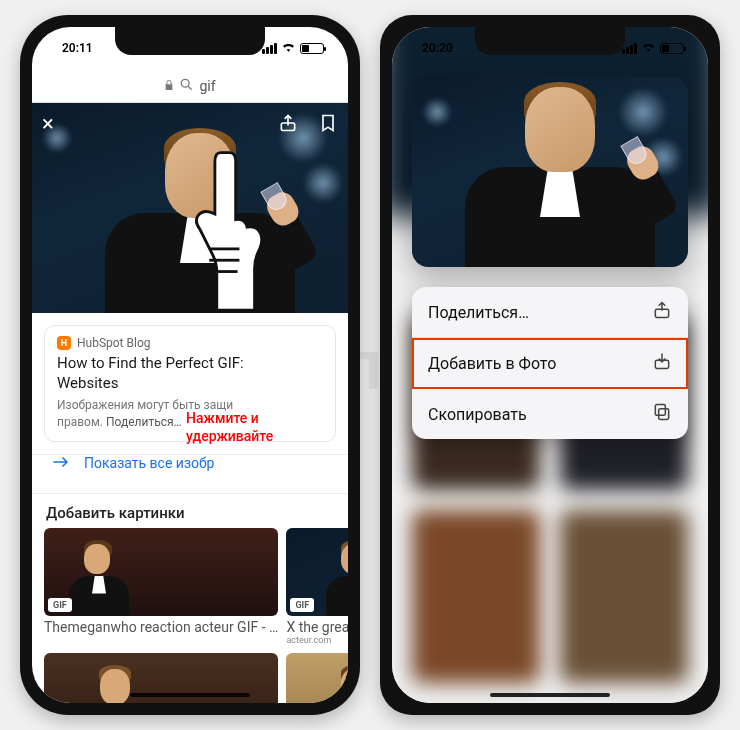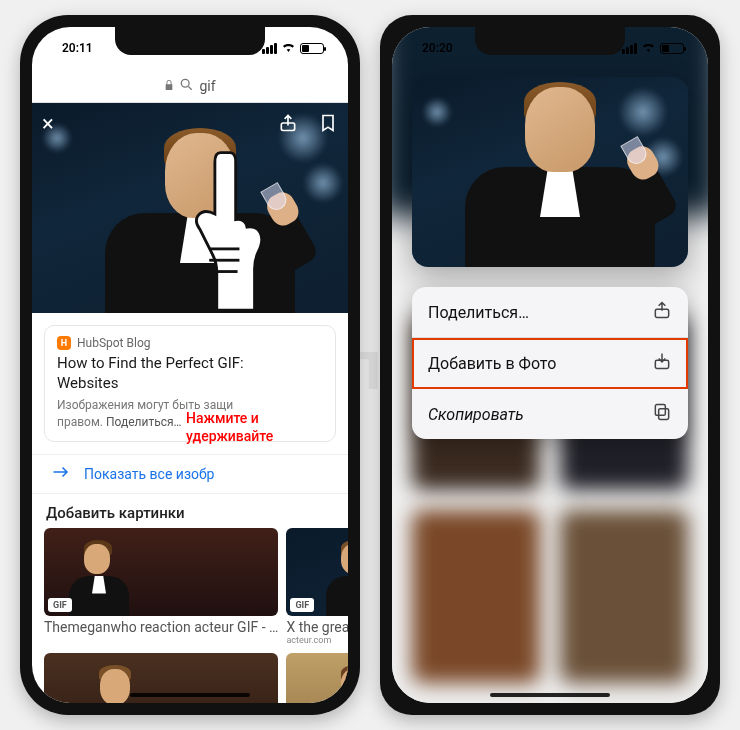--- a/index.html
+++ b/index.html
@@ -167,21 +167,21 @@
     border-radius: 10px;
   }
   .card-src { display:flex; align-items:center; gap:6px; font-size:12px; color:#666; margin-bottom:4px;}
   .src-ico { width:14px;height:14px;background:#ff7a00;border-radius:4px;display:flex;align-items:center;justify-content:center;color:#fff;font-size:9px;font-weight:700;}
   .card-title { font-size: 15px; color:#1a1a1a; margin-bottom:4px; line-height:1.3;}
   .card-desc { font-size: 12px; color: #777; line-height:1.4;}
   .card-more { color:#555;}
 
   .show-all {
     height: 40px;
-    display:flex; align-items:center; gap:14px;
+    display:flex; align-items:flex-start; gap:14px;
     padding: 0 20px;
     color: #1a73e8;
     font-size: 14px;
     border-top: 1px solid #eee;
     border-bottom: 1px solid #eee;
   }
   .show-all svg { width:18px;height:14px; }
 
   .section-title { font-size: 15px; font-weight:500; padding: 10px 14px 6px; color:#222;}
   .thumbs {
@@ -249,21 +249,21 @@
     position:absolute; top:260px; left:20px; right:20px;
     background:#f5f5f7; border-radius:14px; overflow:hidden;
     box-shadow:0 6px 20px rgba(0,0,0,0.25);
     z-index:5;
   }
   .menu-item{
     display:flex; justify-content:space-between; align-items:center;
     padding:13px 16px; font-size:16px; color:#111;
     border-bottom:1px solid rgba(0,0,0,0.1);
   }
-  .menu-item:last-child{ border-bottom:none;font-style:italic; }
+  .menu-item:last-child{ border-bottom:none; }
   .menu-item.highlight{ outline:2px solid #e23a00; outline-offset:-2px;}
   .menu-item svg{width:20px;height:20px;color:#444;}
 
   .home-indicator{
     position:absolute;bottom:6px;left:50%;transform:translateX(-50%);
     width:120px;height:4px;background:#000;border-radius:3px;opacity:.85;z-index:30;
   }
 </style>
 </head>
 <body>

